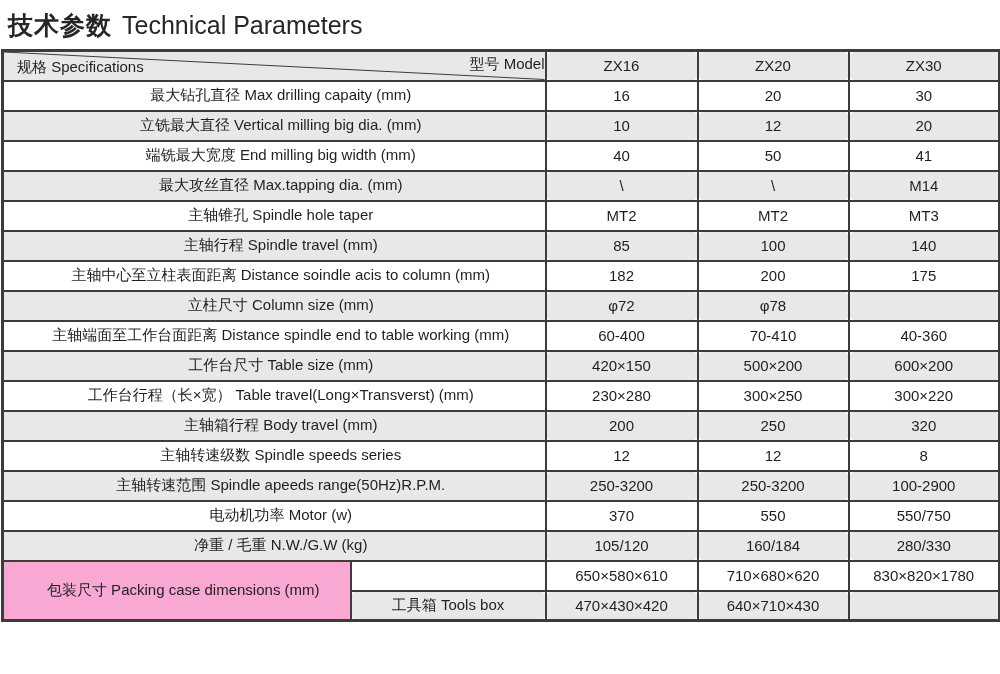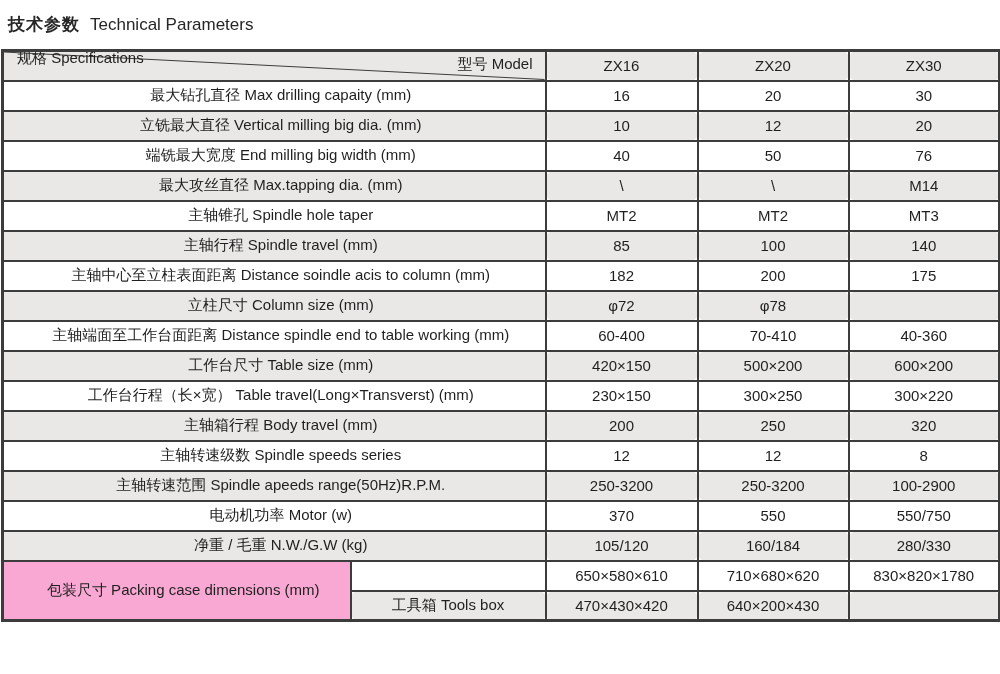--- a/index.html
+++ b/index.html
@@ -9,21 +9,21 @@
     color: #222222;
   }
   .page {
     width: 1000px;
     height: 674px;
     background: #ffffff;
     overflow: hidden;
   }
   .page-title {
     padding: 10px 0 9px 8px;
-    font-size: 17px;
+    font-size: 25px;
     line-height: 30px;
     color: #262626;
     white-space: nowrap;
   }
   .page-title .zh { font-weight: bold; letter-spacing: 1px; }
   .page-title .en { font-weight: normal; margin-left: 10px; }
 
   table.params {
     width: 997px;
     margin-left: 1px;
@@ -56,26 +56,26 @@
     padding: 0;
   }
   th.diag svg.diag-line {
     position: absolute;
     top: 0; left: 0;
     width: 100%; height: 100%;
     display: block;
   }
   th.diag .spec {
     position: absolute;
-    left: 13px; bottom: 12px;
+    left: 13px; bottom: 3px;
     font-size: 15px;
   }
   th.diag .model {
     position: absolute;
-    right: 12px; top: 3px;
+    right: 0; top: 3px;
     font-size: 15px;
   }
 </style>
 </head>
 <body>
 
 <div class="page">
 
   <div class="page-title">
     <span class="zh">技术参数</span><span class="en">Technical Parameters</span>
@@ -115,21 +115,21 @@
       <tr class="r-gray">
         <td class="label" colspan="2">立铣最大直径  Vertical milling big dia. (mm)</td>
         <td class="val">10</td>
         <td class="val">12</td>
         <td class="val">20</td>
       </tr>
       <tr class="r-white">
         <td class="label" colspan="2">端铣最大宽度  End milling big width (mm)</td>
         <td class="val">40</td>
         <td class="val">50</td>
-        <td class="val">76</td>
+        <td class="val">41</td>
       </tr>
       <tr class="r-gray">
         <td class="label" colspan="2">最大攻丝直径  Max.tapping dia. (mm)</td>
         <td class="val">\</td>
         <td class="val">\</td>
         <td class="val">M14</td>
       </tr>
       <tr class="r-white">
         <td class="label" colspan="2">主轴锥孔  Spindle hole taper</td>
         <td class="val">MT2</td>
@@ -161,21 +161,21 @@
         <td class="val">40-360</td>
       </tr>
       <tr class="r-gray">
         <td class="label" colspan="2">工作台尺寸  Table size (mm)</td>
         <td class="val">420×150</td>
         <td class="val">500×200</td>
         <td class="val">600×200</td>
       </tr>
       <tr class="r-white">
         <td class="label" colspan="2">工作台行程（长×宽）  Table travel(Long×Transverst) (mm)</td>
-        <td class="val">230×150</td>
+        <td class="val">230×280</td>
         <td class="val">300×250</td>
         <td class="val">300×220</td>
       </tr>
       <tr class="r-gray">
         <td class="label" colspan="2">主轴箱行程  Body travel (mm)</td>
         <td class="val">200</td>
         <td class="val">250</td>
         <td class="val">320</td>
       </tr>
       <tr class="r-white">
@@ -206,18 +206,18 @@
       <tr class="r-white">
         <td class="label cell-white" rowspan="2">包装尺寸  Packing case dimensions (mm)</td>
         <td class="val"></td>
         <td class="val">650×580×610</td>
         <td class="val">710×680×620</td>
         <td class="val">830×820×1780</td>
       </tr>
       <tr class="r-gray">
         <td class="val">工具箱 Tools box</td>
         <td class="val">470×430×420</td>
-        <td class="val">640×200×430</td>
+        <td class="val">640×710×430</td>
         <td class="val"></td>
       </tr>
     </tbody>
   </table>
 </div>
 
 </body></html>

